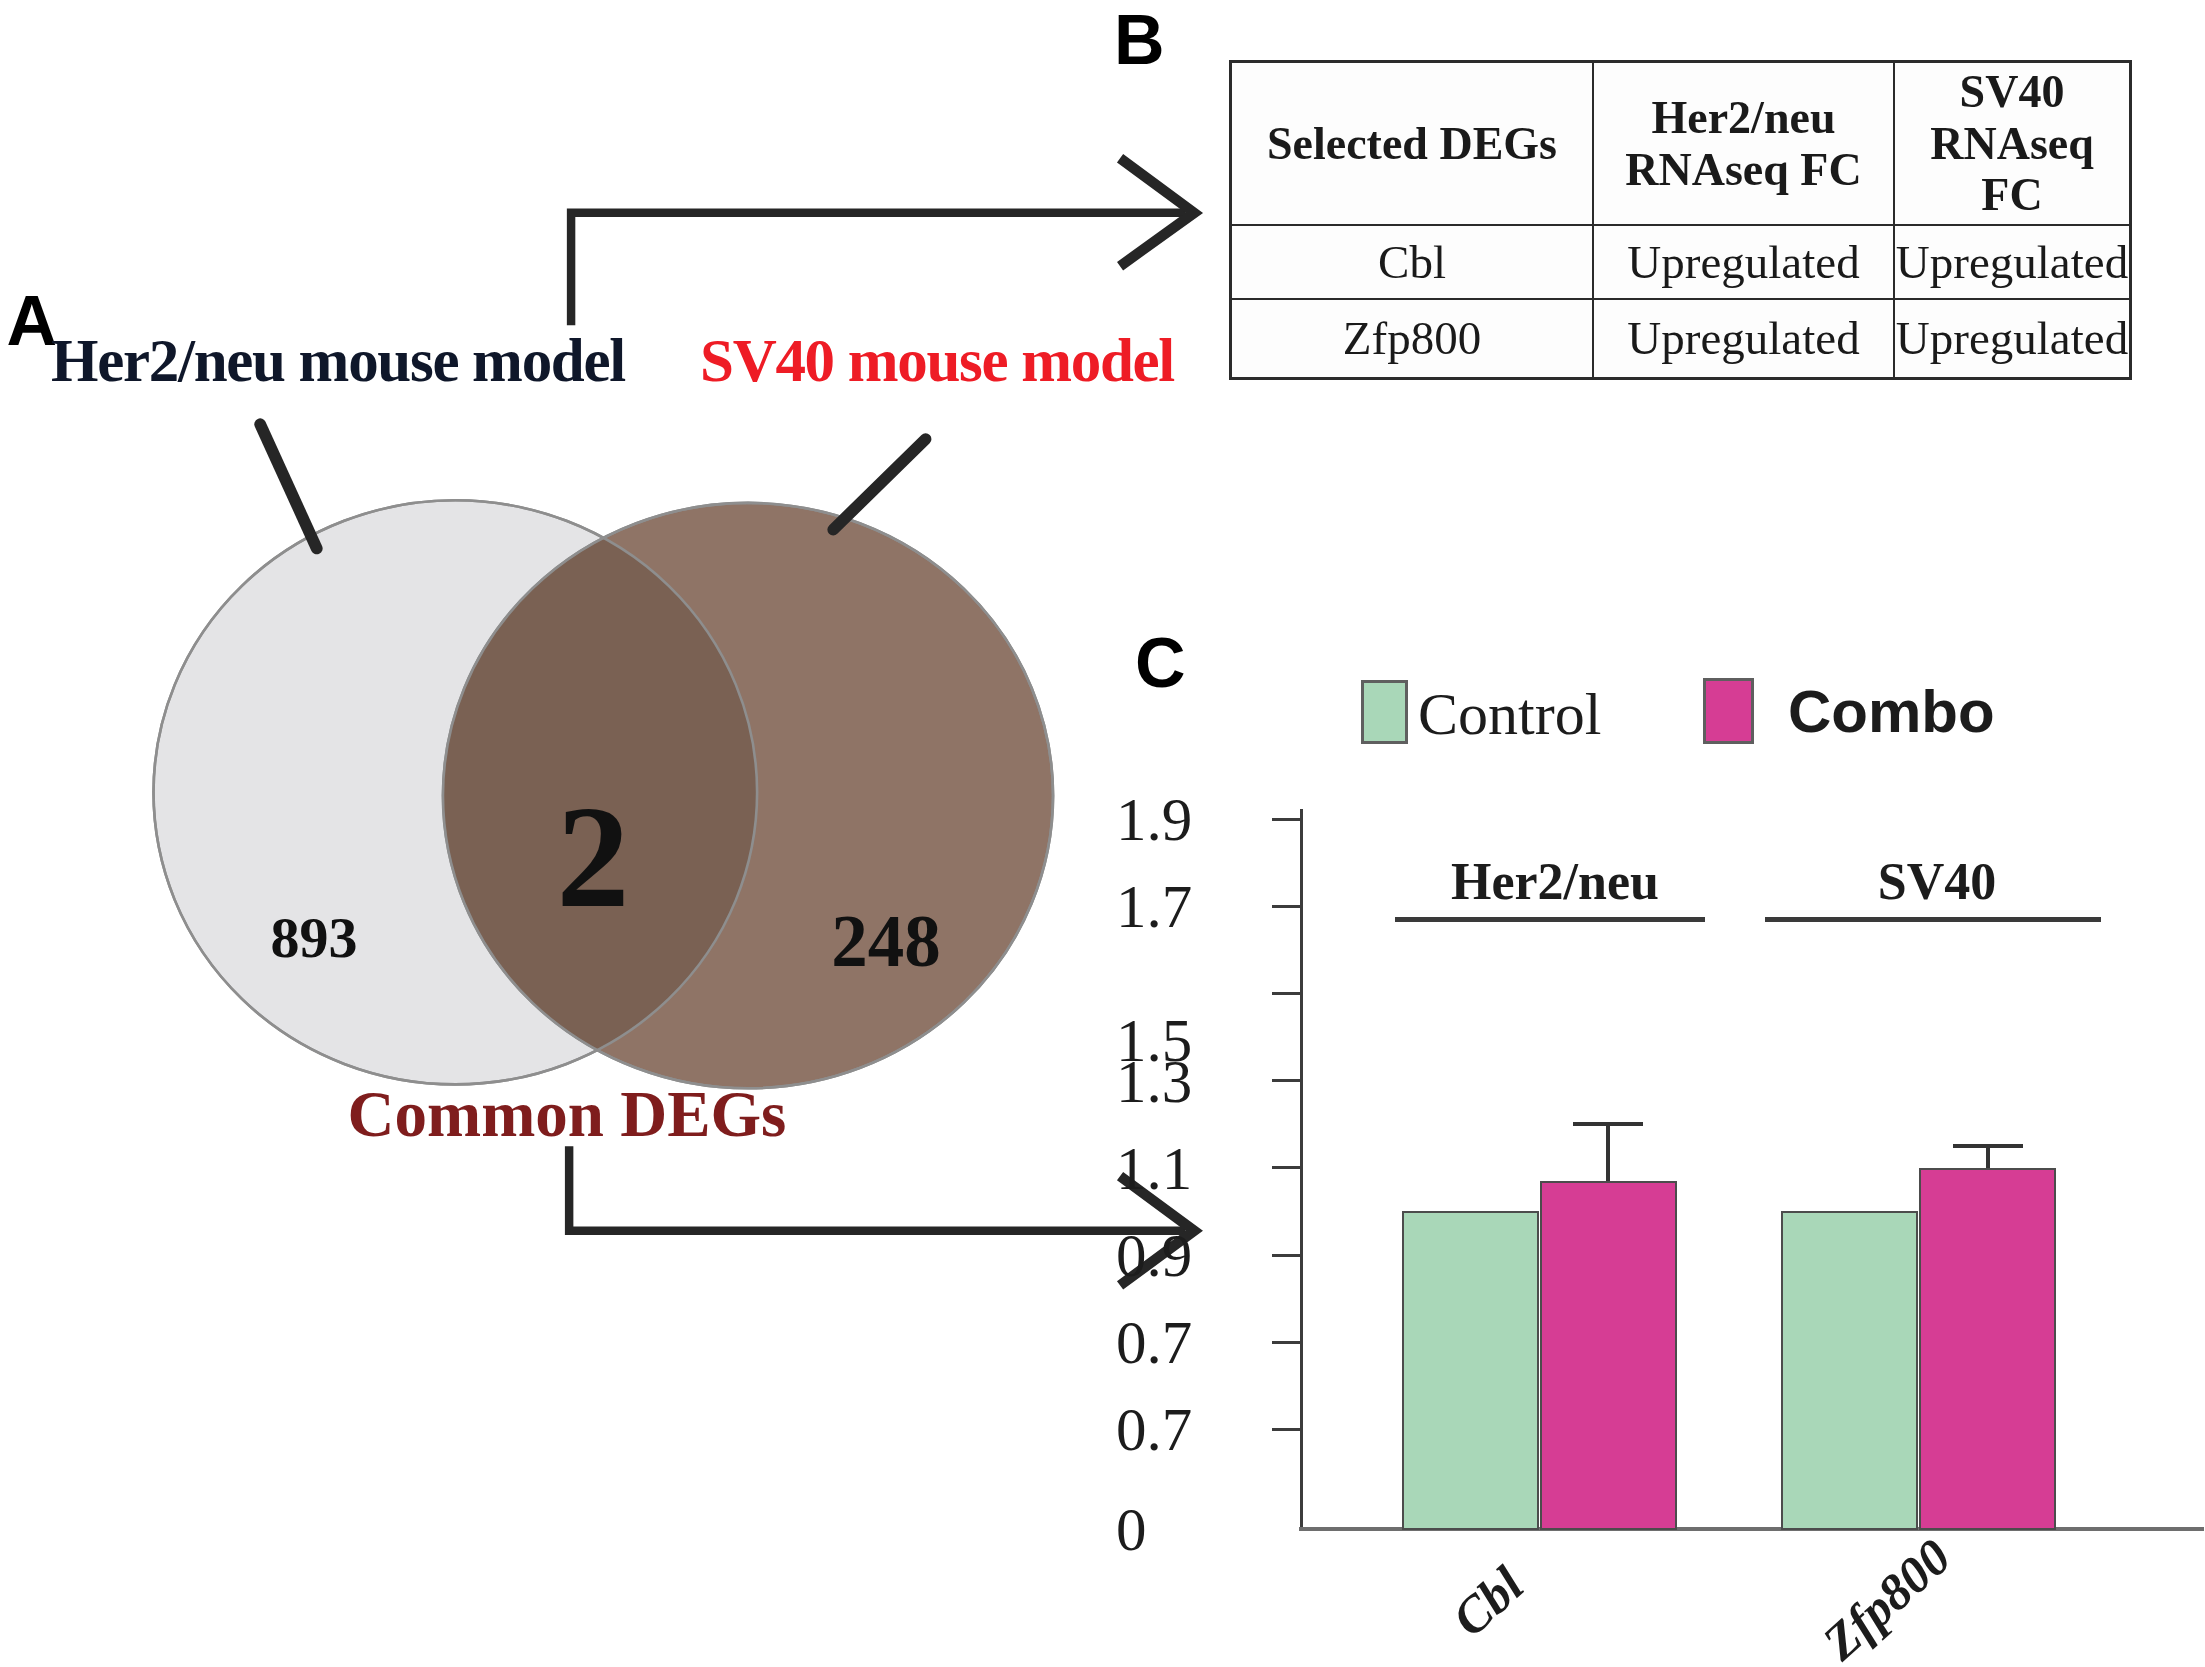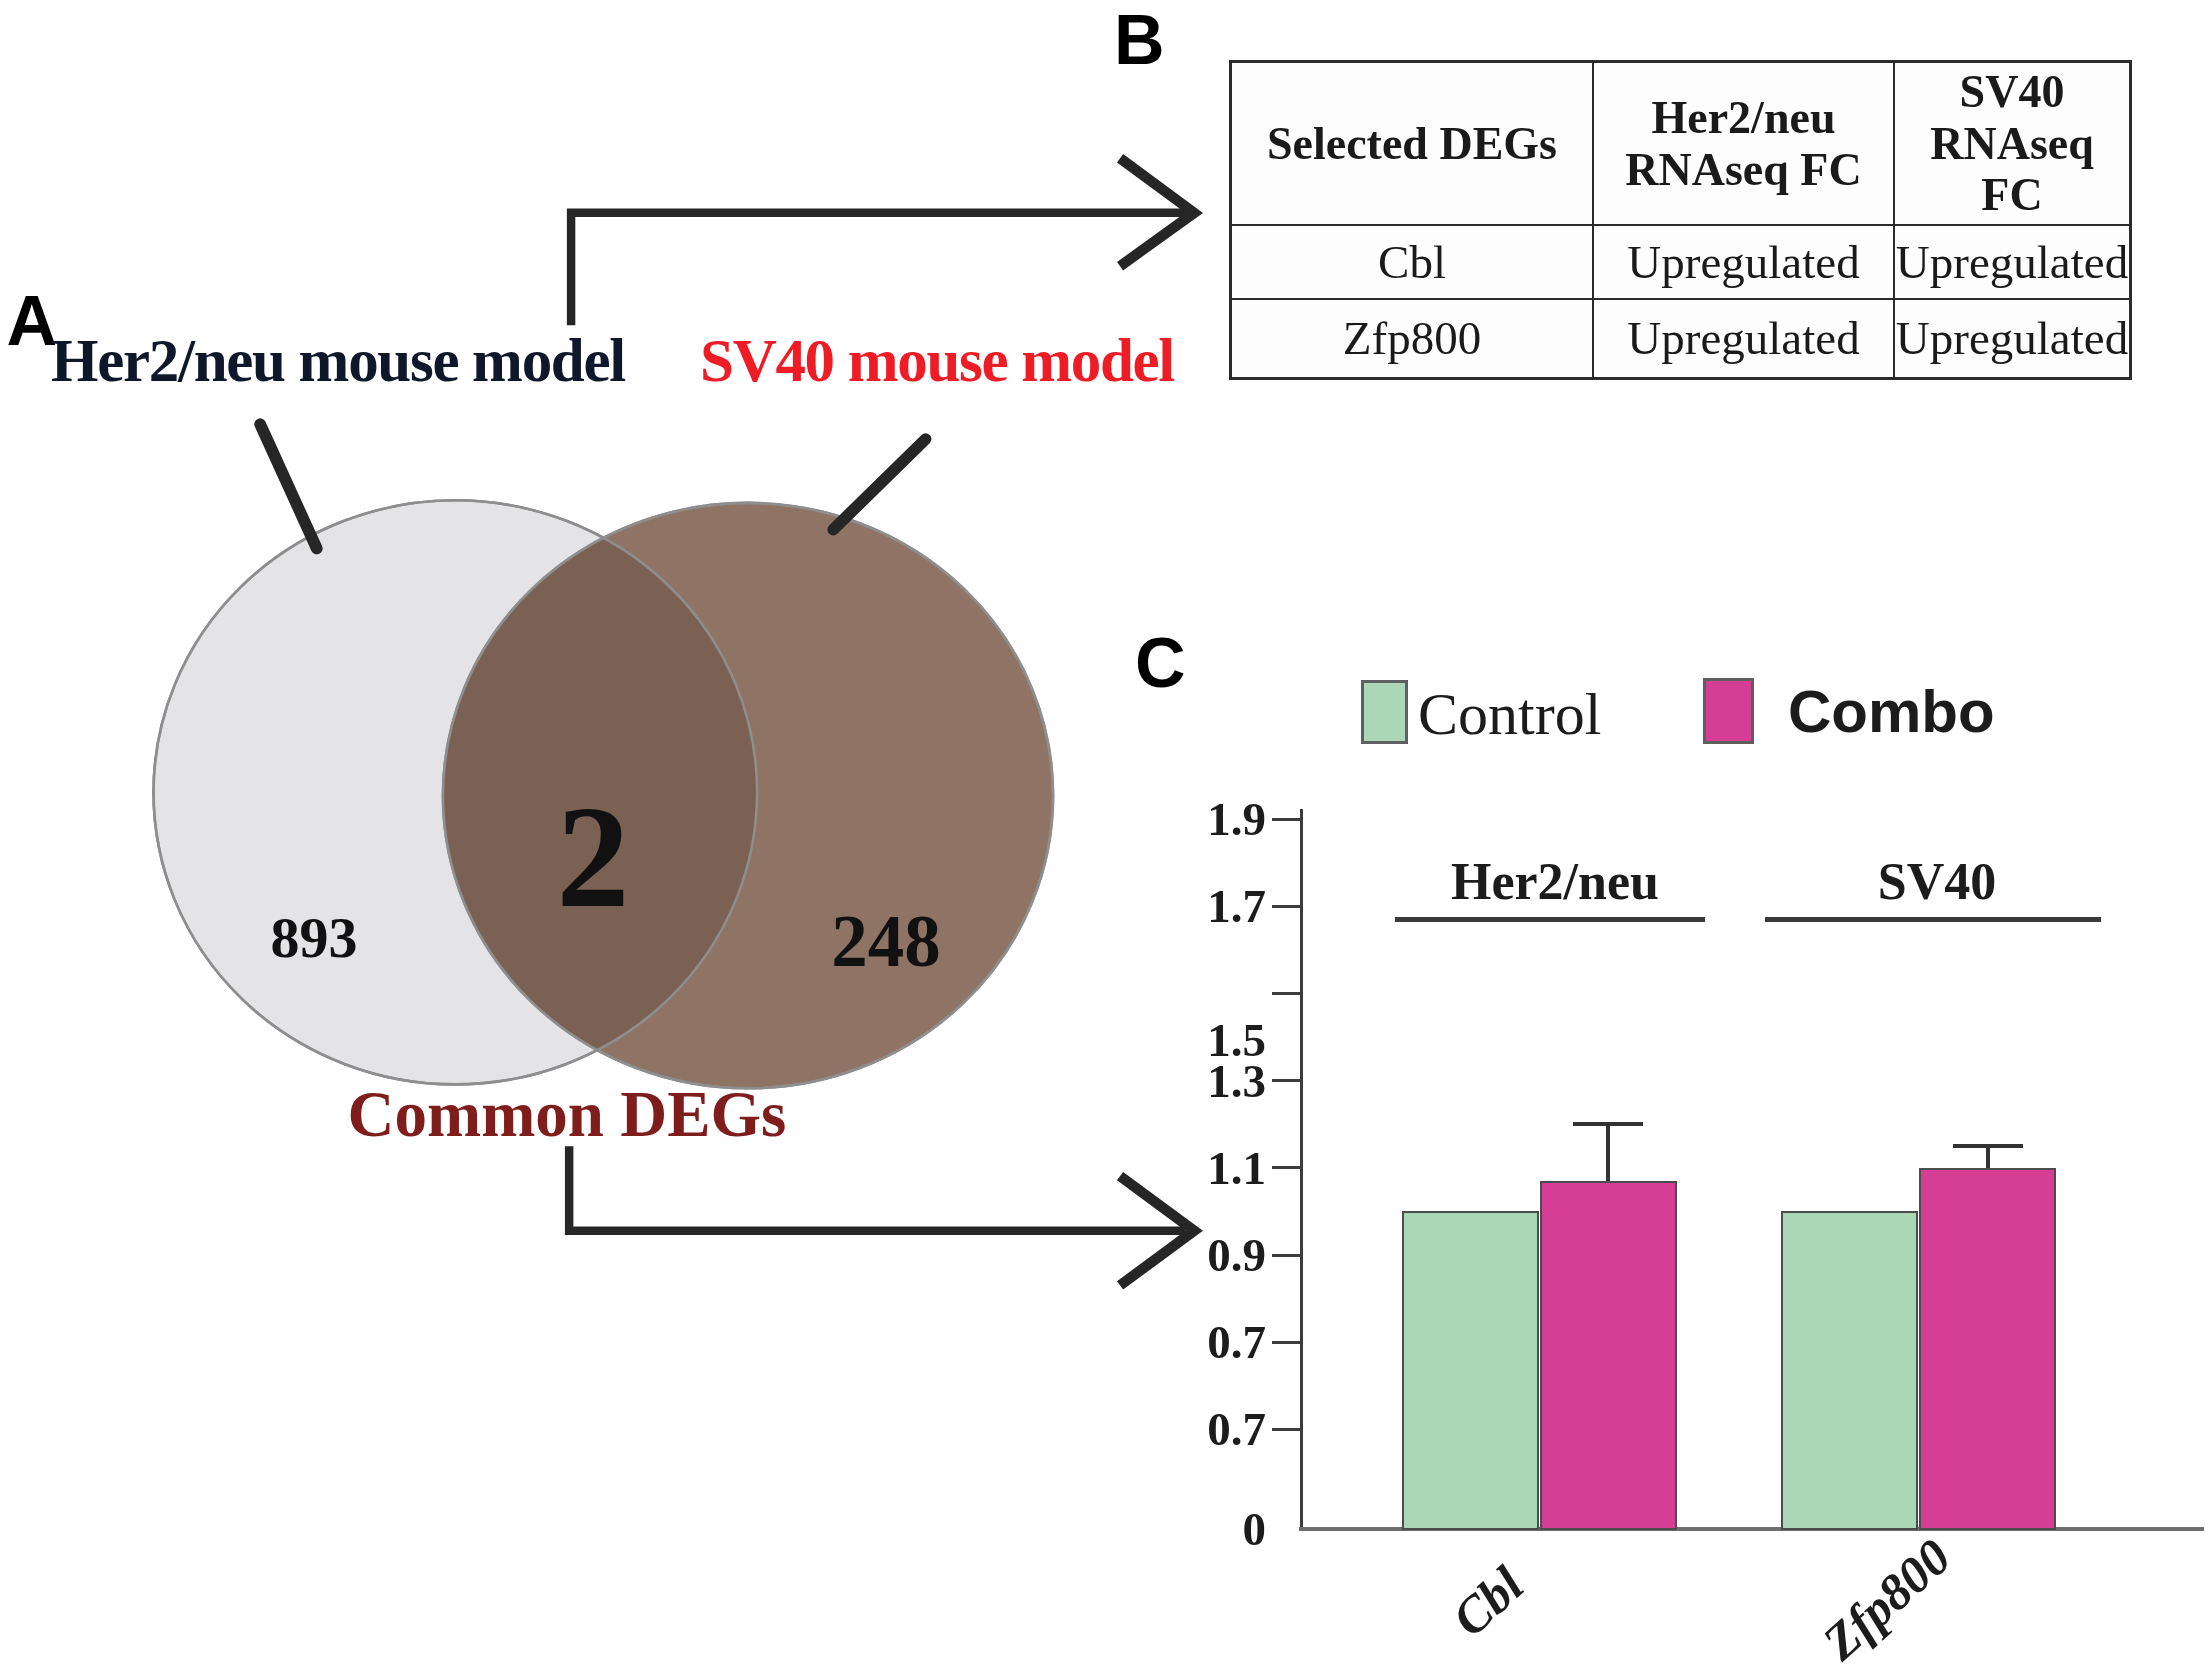--- a/index.html
+++ b/index.html
@@ -24,21 +24,21 @@
          display:flex;align-items:center;justify-content:center;text-align:center;
          font-size:47px;line-height:1.12;white-space:pre-line;box-sizing:border-box;
          color:#1a1a1a;}
   .tcell.last-col{border-right:none;}
   .tcell.last-row{border-bottom:none;}
   .tcell.th{font-weight:bold;font-size:46px;}
   
   .swatch{box-sizing:border-box;border:3.3px solid #5f5f5f;}
   .legend-text{font-size:60px;line-height:1;white-space:nowrap;}
   
-  .ytick-label{width:150px;text-align:right;font-weight:bold;font-size:47px;
+  .ytick-label{width:150px;font-weight:normal;font-size:61px;
                line-height:1;transform:translateY(-50%);}
   .bar{box-sizing:border-box;border:2.6px solid #4c4c4c;}
   .errline{background:#333;}
   .group-header{font-weight:bold;font-size:52px;line-height:1;white-space:nowrap;
                 transform:translateX(-50%);}
   .group-underline{height:4.6px;background:#3a3a3a;}
   .cat-label{font-weight:bold;font-style:italic;font-size:51px;line-height:1;
              white-space:nowrap;transform:translate(-50%,-50%) rotate(-42deg);}
   .axis-v{width:3.3px;background:#3c3c3c;}
   .axis-h{height:3.9px;background:#6e6e6e;}

